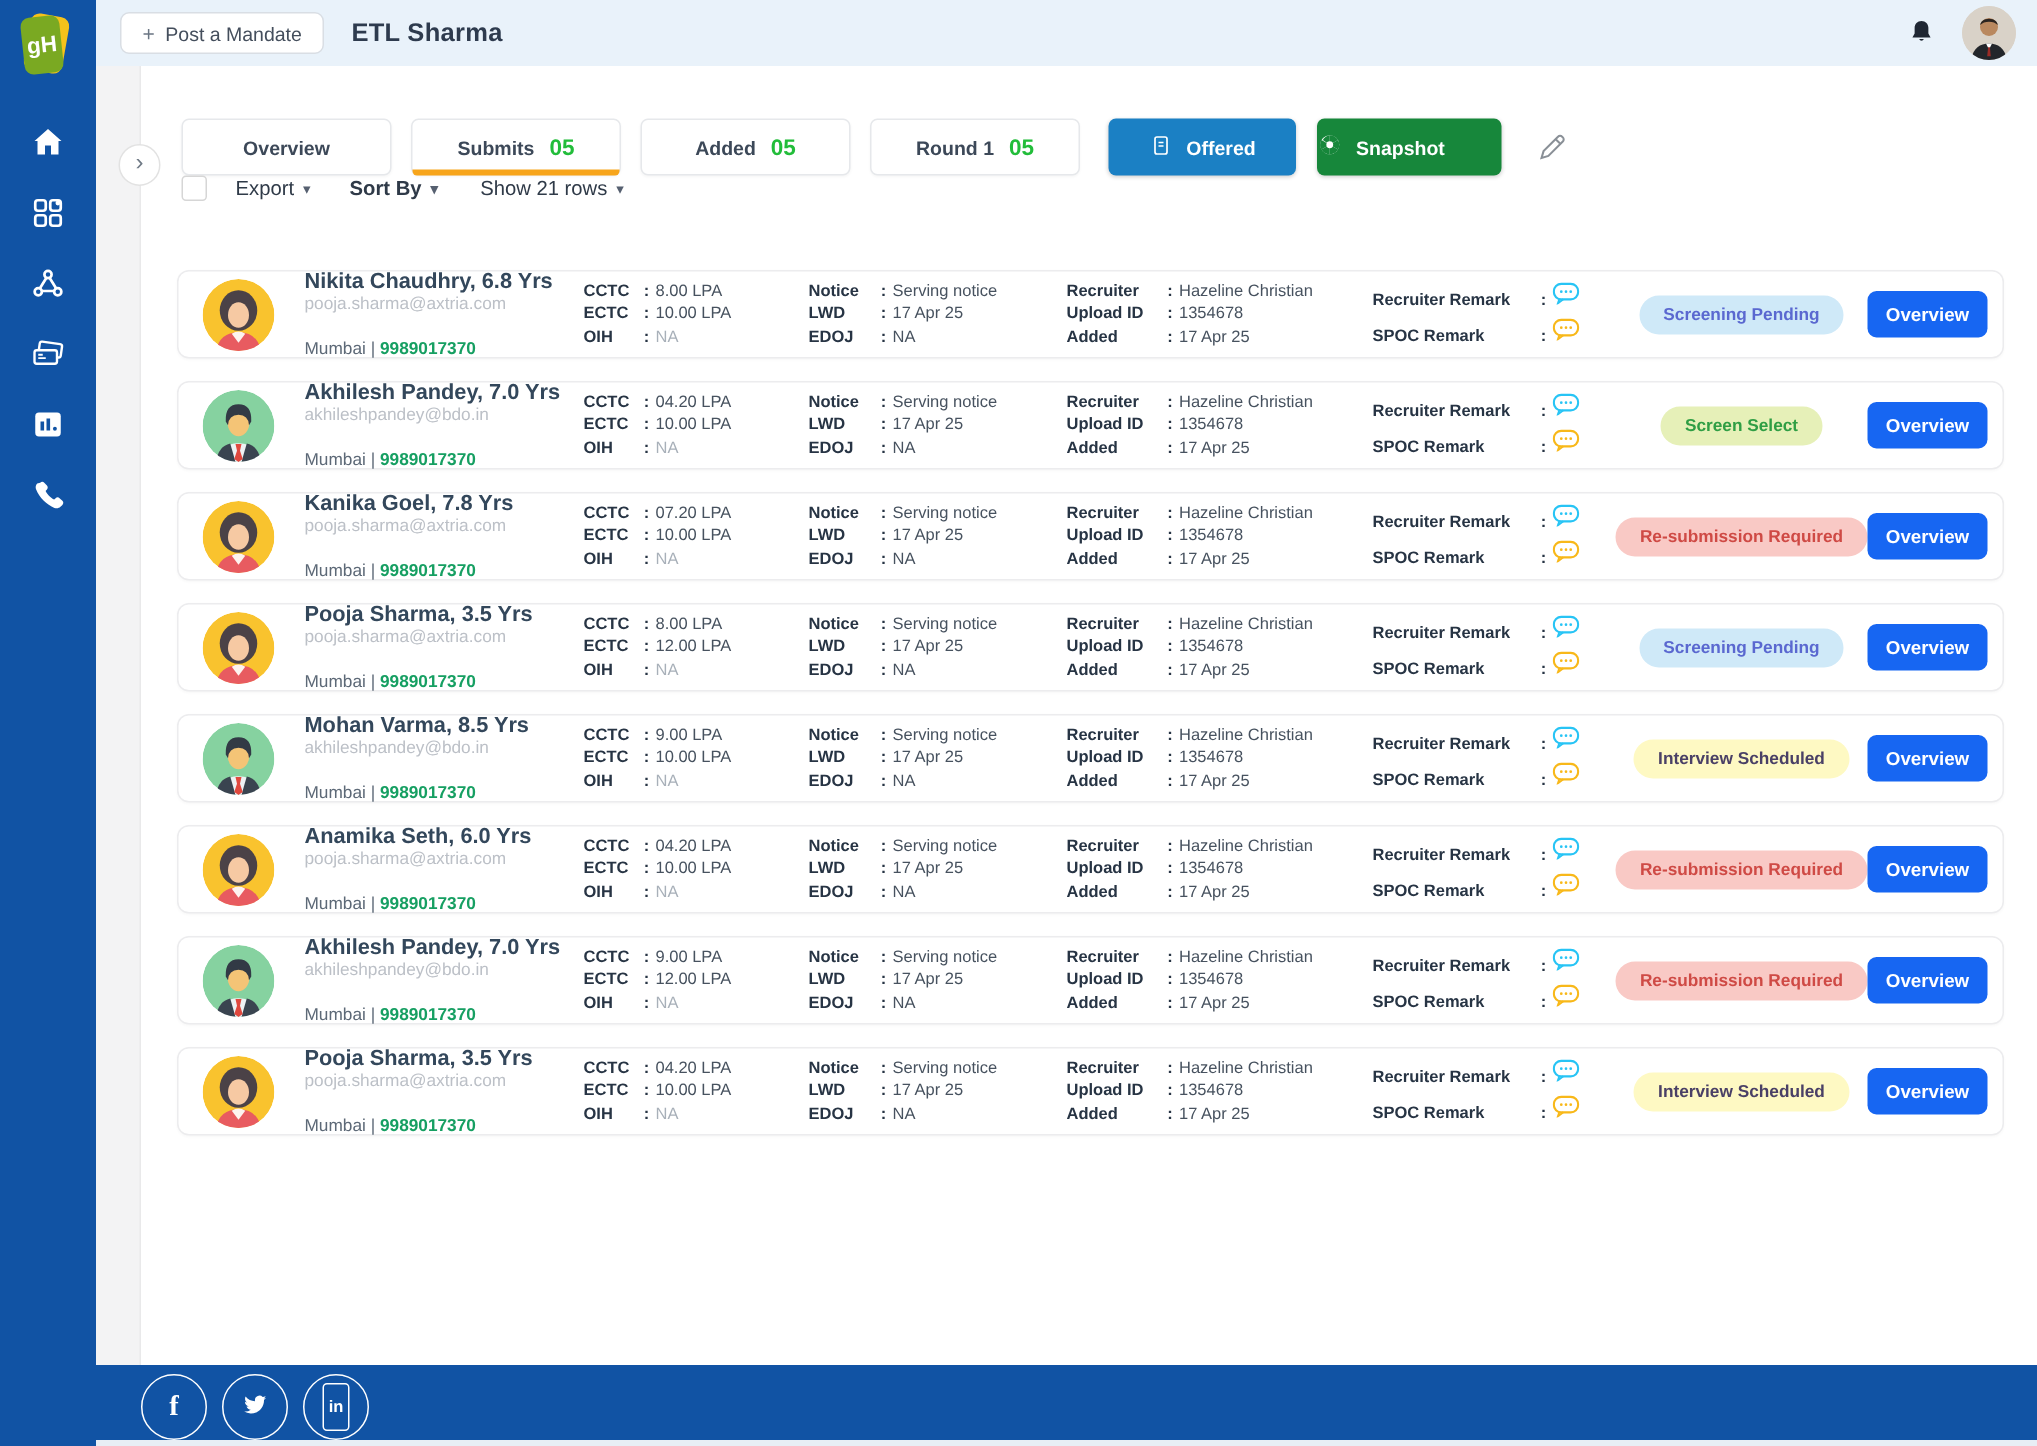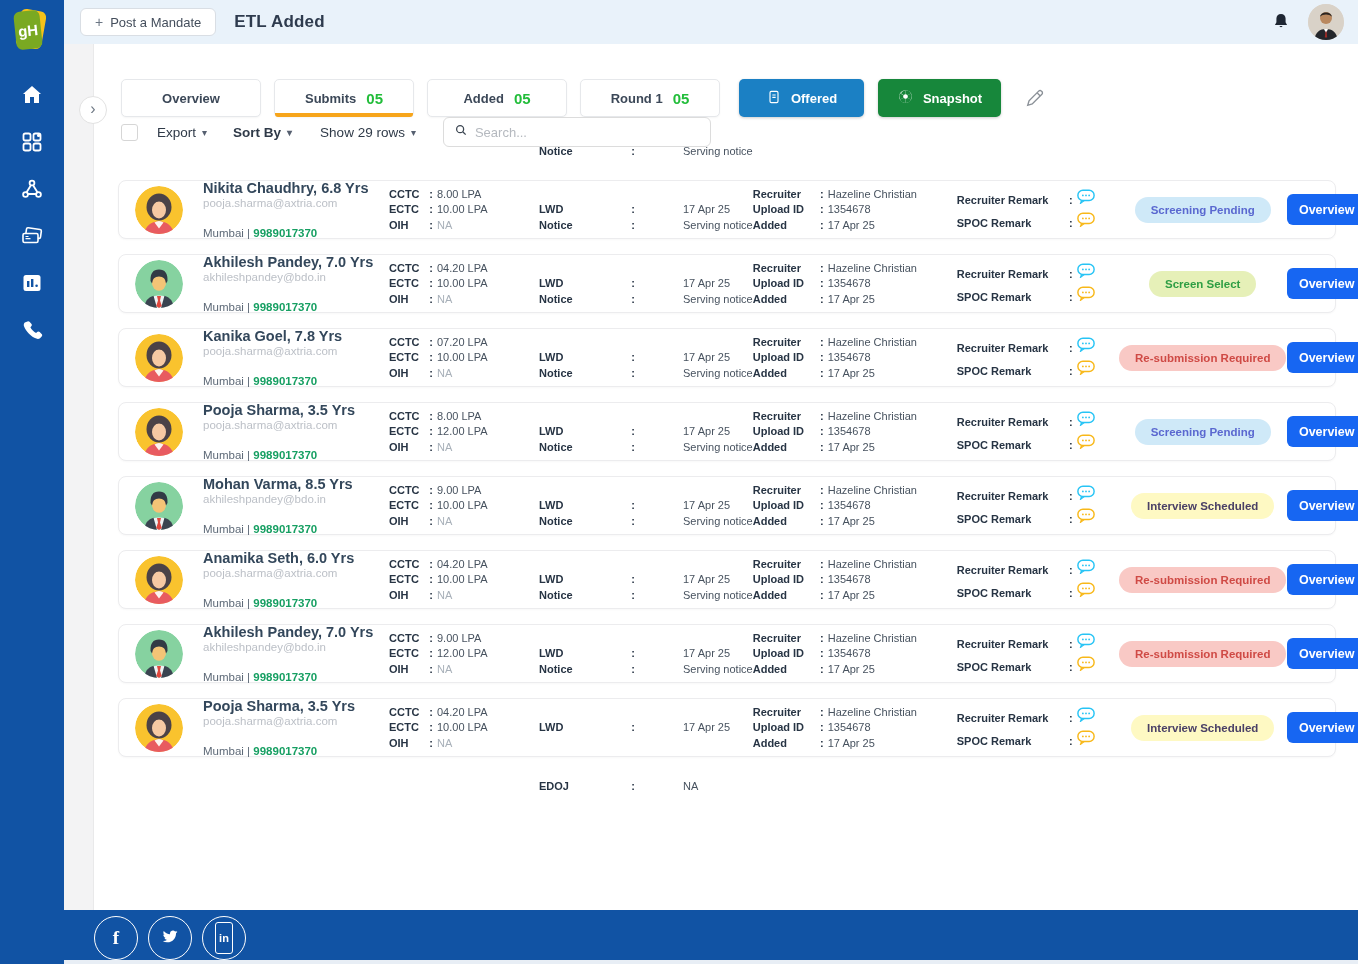--- a/index.html
+++ b/index.html
@@ -30,21 +30,21 @@
   .main { position:absolute; left:94px; top:44px; width:1264px; height:866px; background:#fff; }
   .collapse-btn { position:absolute; left:79px; top:96px; width:28px; height:28px; background:#fff; border:1px solid #e2e2e2; border-radius:50%; display:flex; align-items:center; justify-content:center; color:#707a86; font-size:16px; z-index:25; cursor:pointer; line-height:1; padding-bottom:2px; }
 
   
   .tabs-row { position:absolute; left:121px; top:79px; display:flex; align-items:flex-start; gap:11px; }
   .tab-card { width:140px; height:38px; background:#fff; border:1px solid #e6e8eb; border-radius:5px; box-shadow:0 1px 2px rgba(0,0,0,.04); display:flex; align-items:center; justify-content:center; gap:10px; font-size:13px; font-weight:600; color:#3c4858; cursor:pointer; position:relative; }
   .tab-card .count { color:#22bd3a; font-size:15px; font-weight:700; }
   .tab-card.active::after { content:""; position:absolute; left:0; right:0; bottom:-1px; height:4px; background:#f7a51b; border-radius:0 0 3px 3px; }
   .tab-card + .tab-card { margin-left:2px; }
   .btn-offered { width:125px; height:38px; margin-left:8px; background:#1b80c4; border:none; border-radius:5px; color:#fff; font-size:13px; font-weight:700; display:flex; align-items:center; justify-content:center; gap:9px; cursor:pointer; box-shadow:0 1px 3px rgba(0,0,0,.2); }
-  .btn-snapshot { width:123px; height:38px; margin-left:3px; background:#17873b; border:none; border-radius:5px; color:#fff; font-size:13px; font-weight:700; display:flex; align-items:center; justify-content:center; gap:9px; cursor:pointer; box-shadow:0 1px 3px rgba(0,0,0,.2); }
+  .btn-snapshot { width:123px; height:38px; margin-left:3px; background:#17873b; border:none; border-radius:5px; color:#fff; font-size:13px; font-weight:700; display:flex; align-items:center; justify-content:flex-start; gap:9px; cursor:pointer; box-shadow:0 1px 3px rgba(0,0,0,.2); }
   .edit-pencil { margin-left:12px; margin-top:8px; width:22px; height:22px; cursor:pointer; }
 
   
   .filter-row { position:absolute; left:121px; top:117px; display:flex; align-items:center; }
   .select-all { width:17px; height:17px; border:1px solid #d6d6d6; border-radius:3px; background:#fff; cursor:pointer; }
   .flt { display:flex; align-items:center; gap:6px; font-size:13.5px; color:#2f3a48; cursor:pointer; }
   .flt .caret { font-size:10px; color:#566070; }
   .flt-export { margin-left:19px; }
   .flt-sort { margin-left:26px; font-weight:700;justify-content:space-between; }
   .flt-show { margin-left:28px; }
@@ -61,21 +61,21 @@
   .c-name .nm { font-size:14.5px; font-weight:700; color:#33475b; white-space:nowrap; }
   .c-name .em { font-size:11.5px; color:#bcc0c7; margin-top:1px; white-space:nowrap; }
   .c-name .lc { font-size:11.5px; color:#5d6977; margin-top:18px; }
   .c-name .lc .phone { color:#169f62; font-weight:600; }
   .kv { display:grid; grid-template-columns:auto 12px auto; row-gap:1px; font-size:11px; line-height:14.5px; align-items:baseline; }
   .kv .k { font-weight:700; color:#273444; }
   .kv .c { color:#273444; text-align:center; font-weight:700; }
   .kv .v { color:#47525f; white-space:nowrap; }
   .kv .v.na { color:#a8b0b9; }
   .c-pay { flex:0 0 150px; } .c-pay .kv { grid-template-columns:36px 12px auto; }
-  .c-notice { flex:0 0 172px; } .c-notice .kv { grid-template-columns:44px 12px auto;gap:44px; }
+  .c-notice { flex:0 0 172px; } .c-notice .kv { grid-template-columns:44px 12px auto; }
   .c-recruiter { flex:0 0 204px; } .c-recruiter .kv { grid-template-columns:63px 12px auto; }
   .c-remark { flex:0 0 162px; } .c-remark .kv { grid-template-columns:108px 12px 22px; row-gap:4px; }
   .chat-ic { width:18px; height:15px; display:block; }
   .c-status { flex:0 0 168px; display:flex; justify-content:center; }
   .status-badge { padding:7px 16px; border-radius:15px; font-size:11.5px; font-weight:600; white-space:nowrap; cursor:default; }
   .st-pending { background:#cfe9f8; color:#5a68d0; }
   .st-select { background:#e6f0b8; color:#2f9e44; }
   .st-resubmit { background:#f9c9c5; color:#cf4a45; }
   .st-interview { background:#fef9c3; color:#4a4066; }
   .c-overview { margin-left:auto; margin-right:14px; }
@@ -143,21 +143,21 @@
     </div>
   </div>
   <div class="help-btn">?</div>
 </nav>
 
 <header class="topbar">
   <button class="post-mandate">
     <span class="plus">+</span>
     <span>Post a Mandate</span>
   </button>
-  <div class="page-title">ETL Added</div>
+  <div class="page-title">ETL Sharma</div>
   <div class="topbar-right">
     <span class="bell">
       <svg viewBox="0 0 24 24">
           <path d="M12 3.2c-3 0-5 2.2-5 5v4.2l-1.6 2.8h13.2L17 12.4V8.2c0-2.8-2-5-5-5z" fill="#1f2733"></path>
           <path d="M10.3 16.4a1.8 1.8 0 0 0 3.4 0z" fill="#1f2733"></path>
         </svg>
     </span>
     <span class="user-avatar">
       <svg viewBox="0 0 36 36">
           <circle cx="18" cy="18" r="18" fill="#d9d2c8"></circle>
@@ -225,29 +225,22 @@
   <div class="select-all"></div>
   <div class="flt flt-export">
     <span>Export</span>
     <span class="caret">▾</span>
   </div>
   <div class="flt flt-sort">
     <span>Sort By</span>
     <span class="caret">▾</span>
   </div>
   <div class="flt flt-show">
-    <span>Show 29 rows</span>
+    <span>Show 21 rows</span>
     <span class="caret">▾</span>
-  </div>
-  <div class="search-box">
-    <span><svg viewBox="0 0 24 24" width="14" height="14" fill="none" stroke="#3c4652" stroke-width="2.2">
-          <circle cx="10.5" cy="10.5" r="6"></circle>
-          <path d="M15 15l5 5"></path>
-        </svg></span>
-    <input type="text" placeholder="Search..." style="">
   </div>
 </div>
 
 <section class="candidate-list">
   <div class="row-card">
     <div class="c-avatar av-female">
       <svg class="female-svg" viewBox="0 0 48 48">
         <circle cx="24" cy="24" r="24" fill="#f9c32e"></circle>
         <ellipse cx="24" cy="21" rx="12.5" ry="13.5" fill="#4b4247"></ellipse>
         <ellipse cx="24" cy="24" rx="7" ry="8.5" fill="#f6c9a3"></ellipse>

